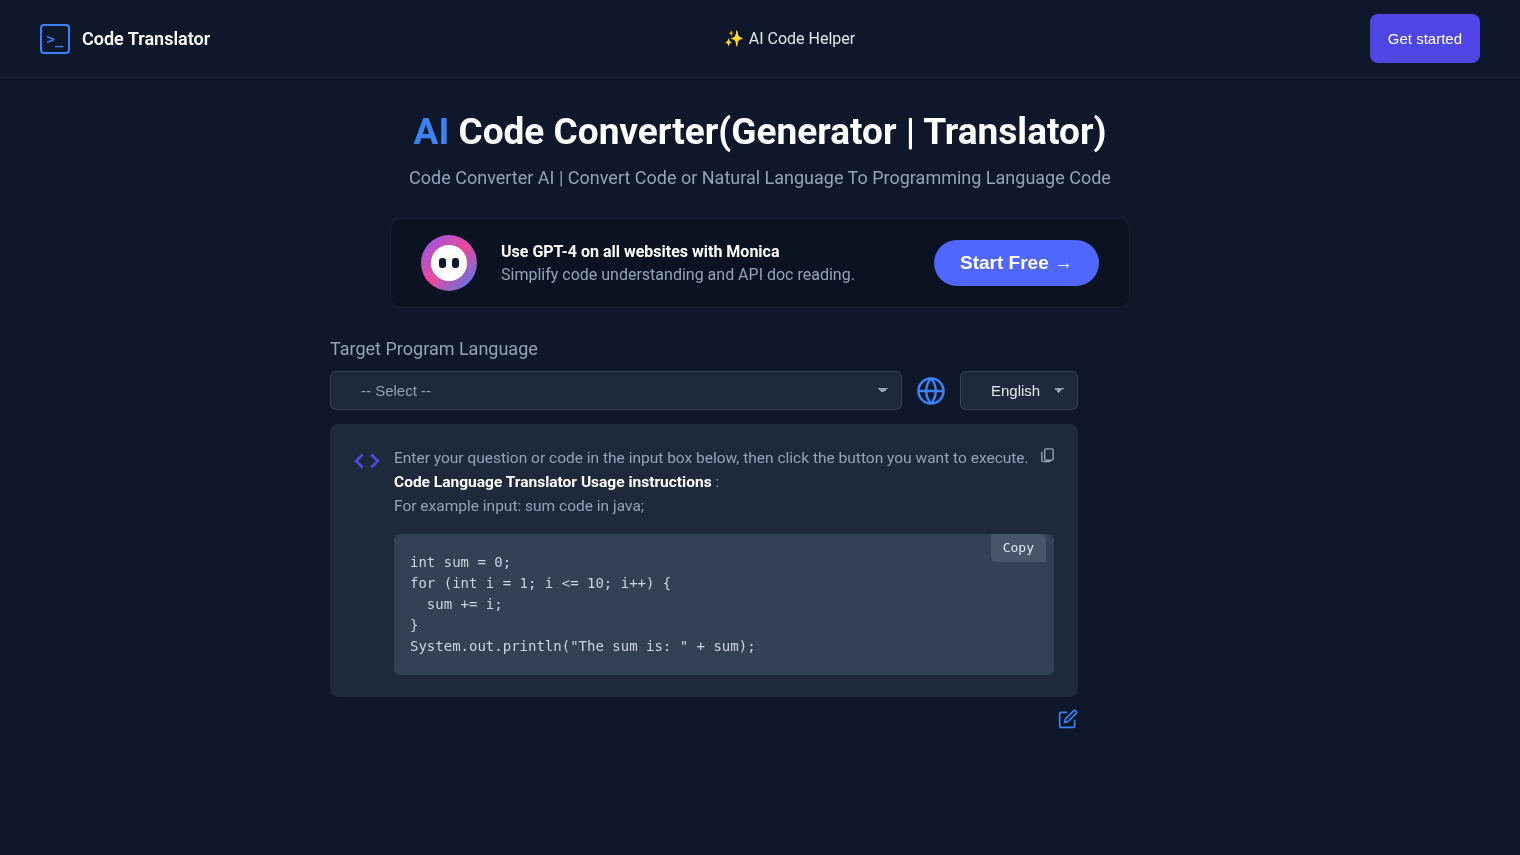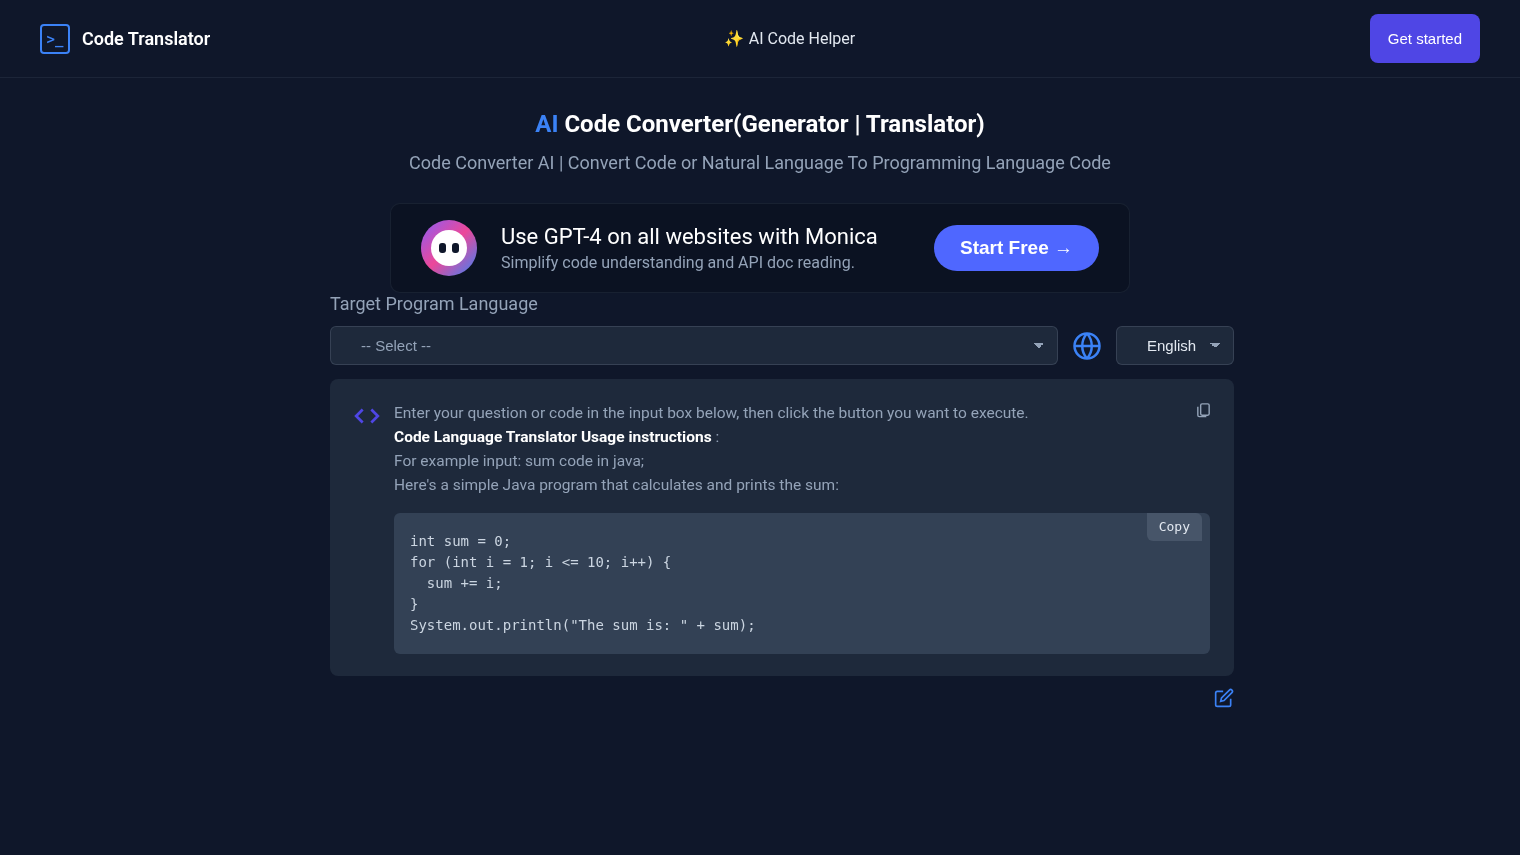--- a/index.html
+++ b/index.html
@@ -35,21 +35,21 @@
   color:#fff;
   border:none;
   padding:16px 18px;
   border-radius:8px;
   font-size:15px;
   font-weight:500;
   cursor:pointer;
 }
 
 .main { max-width:900px; margin:0 auto; padding:24px 20px 60px; }
-.title { text-align:center; font-size:24px; font-weight:700; color:#fff; margin-top:8px;}
+.title { text-align:center; font-size:37px; font-weight:700; color:#fff; margin-top:8px;}
 .title .ai { color:#3b82f6; }
 .subtitle { text-align:center; color:#94a3b8; font-size:18px; margin-top:14px; }
 
 .promo {
   margin:30px auto 0;
   background:#0b1222;
   border:1px solid rgba(148,163,184,.1);
   border-radius:10px;
   padding:16px 30px;
   display:flex; align-items:center; gap:24px;
@@ -61,33 +61,33 @@
   display:flex; align-items:center; justify-content:center;
   position:relative;
 }
 .promo-avatar::after{
   content:""; position:absolute; width:36px; height:36px;
   background:#fff; border-radius:50%;
 }
 .eyes{position:absolute;z-index:2;display:flex;gap:6px;}
 .eye{width:7px;height:10px;background:#0f172a;border-radius:3px;}
 .promo-txt { flex:1; }
-.promo-h { font-size:22px; font-weight:400; color:#fff; }
+.promo-h { font-size:16px; font-weight:700; color:#fff; }
 .promo-sub { color:#94a3b8; font-size:16px; margin-top:4px; }
 .promo-btn {
   background:#4f67ff;
   color:#fff; border:none;
   padding:12px 26px;
   border-radius:999px;
   font-size:19px; font-weight:600;
   cursor:pointer;
   display:flex; align-items:center; gap:8px;
 }
 
-.section { width:904px; }
+.section { margin-top:30px; width:748px; }
 .label { color:#94a3b8; font-size:18px; margin-bottom:12px; }
 .row { display:flex; gap:14px; align-items:center; }
 .select {
   background:#1e293b; color:#94a3b8;
   border:1px solid rgba(148,163,184,.2);
   border-radius:6px;
   padding:10px 30px;
   font-size:15px;
   appearance:none;
   background-image:linear-gradient(45deg,transparent 50%,#94a3b8 50%),linear-gradient(135deg,#94a3b8 50%,transparent 50%);
@@ -202,21 +202,20 @@
         <div class="code-icon">
           <svg viewBox="0 0 24 24" fill="none" stroke="currentColor" stroke-width="2.5">
               <polyline points="16 18 22 12 16 6"></polyline>
               <polyline points="8 6 2 12 8 18"></polyline>
             </svg>
         </div>
         <div class="panel-body">
           <div class="p-line">Enter your question or code in the input box below, then click the button you want to execute.</div>
           <div class="p-line"><span class="p-strong">Code Language Translator Usage instructions</span><span> :</span></div>
           <div class="p-line">For example input: sum code in java;</div>
-          <div class="p-line">Here's a simple Java program that calculates and prints the sum:</div>
         </div>
       </div>
       <div class="codeblock"><div class="copy-tag">Copy</div><span>int sum = 0;
 for (int i = 1; i &lt;= 10; i++) {
   sum += i;
 }
 System.out.println("The sum is: " + sum);</span></div>
     </div>
     <div class="edit-icon">
       <svg viewBox="0 0 24 24" fill="none" stroke="currentColor" stroke-width="2">

